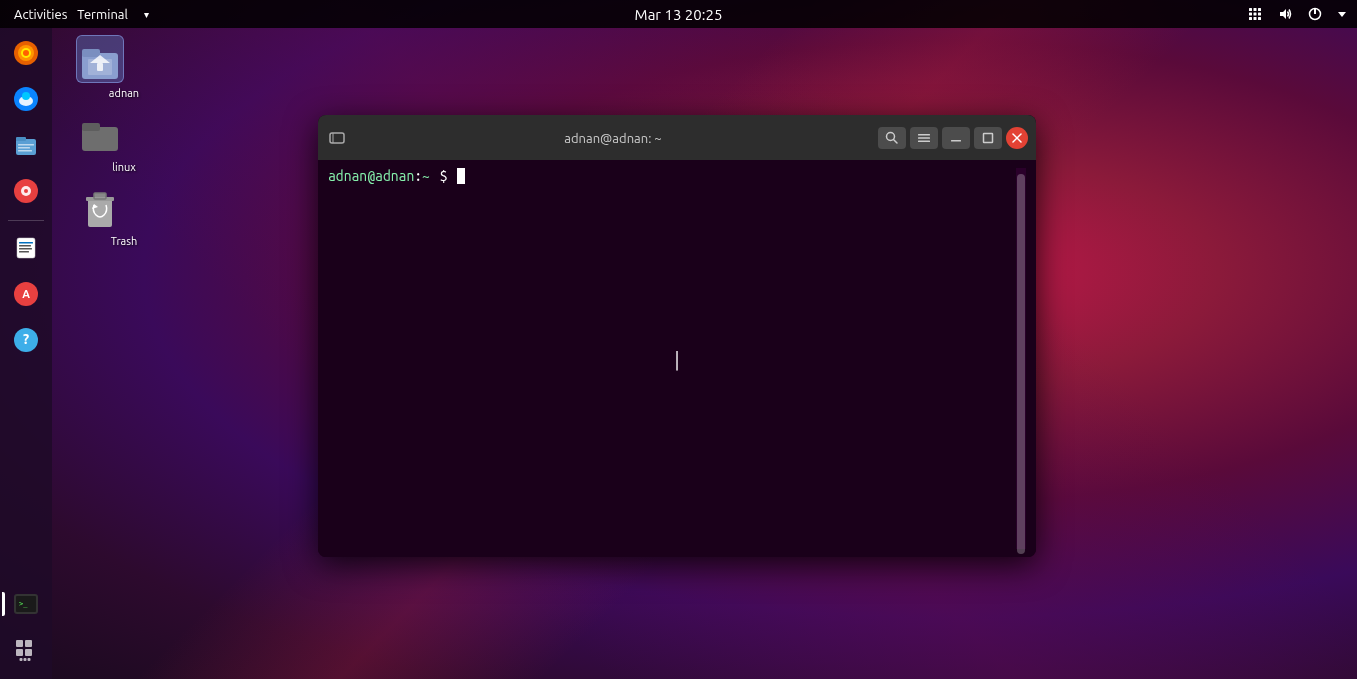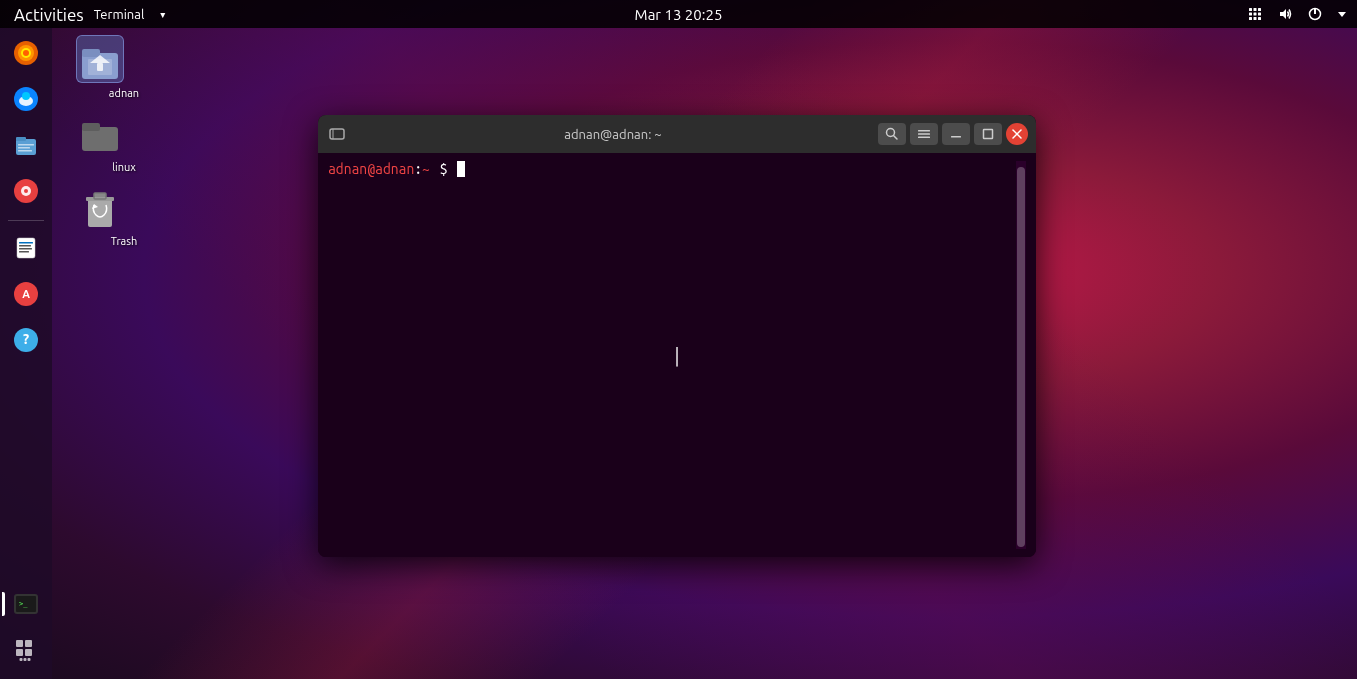--- a/index.html
+++ b/index.html
@@ -65,21 +65,21 @@
     .topbar-right {
       display: flex;
       align-items: center;
       gap: 10px;
       color: #fff;
       font-size: 13px;
     }
 
     .activities-btn {
       color: #fff;
-      font-size: 17px;
+      font-size: 13px;
       cursor: pointer;
       padding: 0 6px;
     }
 
     .terminal-menu {
       display: flex;
       align-items: center;
       gap: 16px;
       color: #fff;
       font-size: 13px;
@@ -188,21 +188,21 @@
       background: #1a001a;
       border-radius: 8px;
       box-shadow: 0 8px 32px rgba(0,0,0,0.8);
       overflow: hidden;
       display: flex;
       flex-direction: column;
       z-index: 200;
     }
 
     .terminal-titlebar {
-      height: 38px;
+      height: 45px;
       background: #2d2d2d;
       display: flex;
       align-items: center;
       padding: 0 8px;
       flex-shrink: 0;
     }
 
     .titlebar-left {
       display: flex;
       align-items: center;
@@ -283,21 +283,21 @@
       flex: 1;
       overflow: hidden;
     }
 
     .terminal-prompt {
       display: flex;
       align-items: center;
     }
 
     .prompt-user {
-      color: #ef4444;
+      color: #86efac;
     }
 
     .prompt-colon {
       color: #fff;
     }
 
     .prompt-dollar {
       color: #fff;
       margin-left: 2px;
     }

